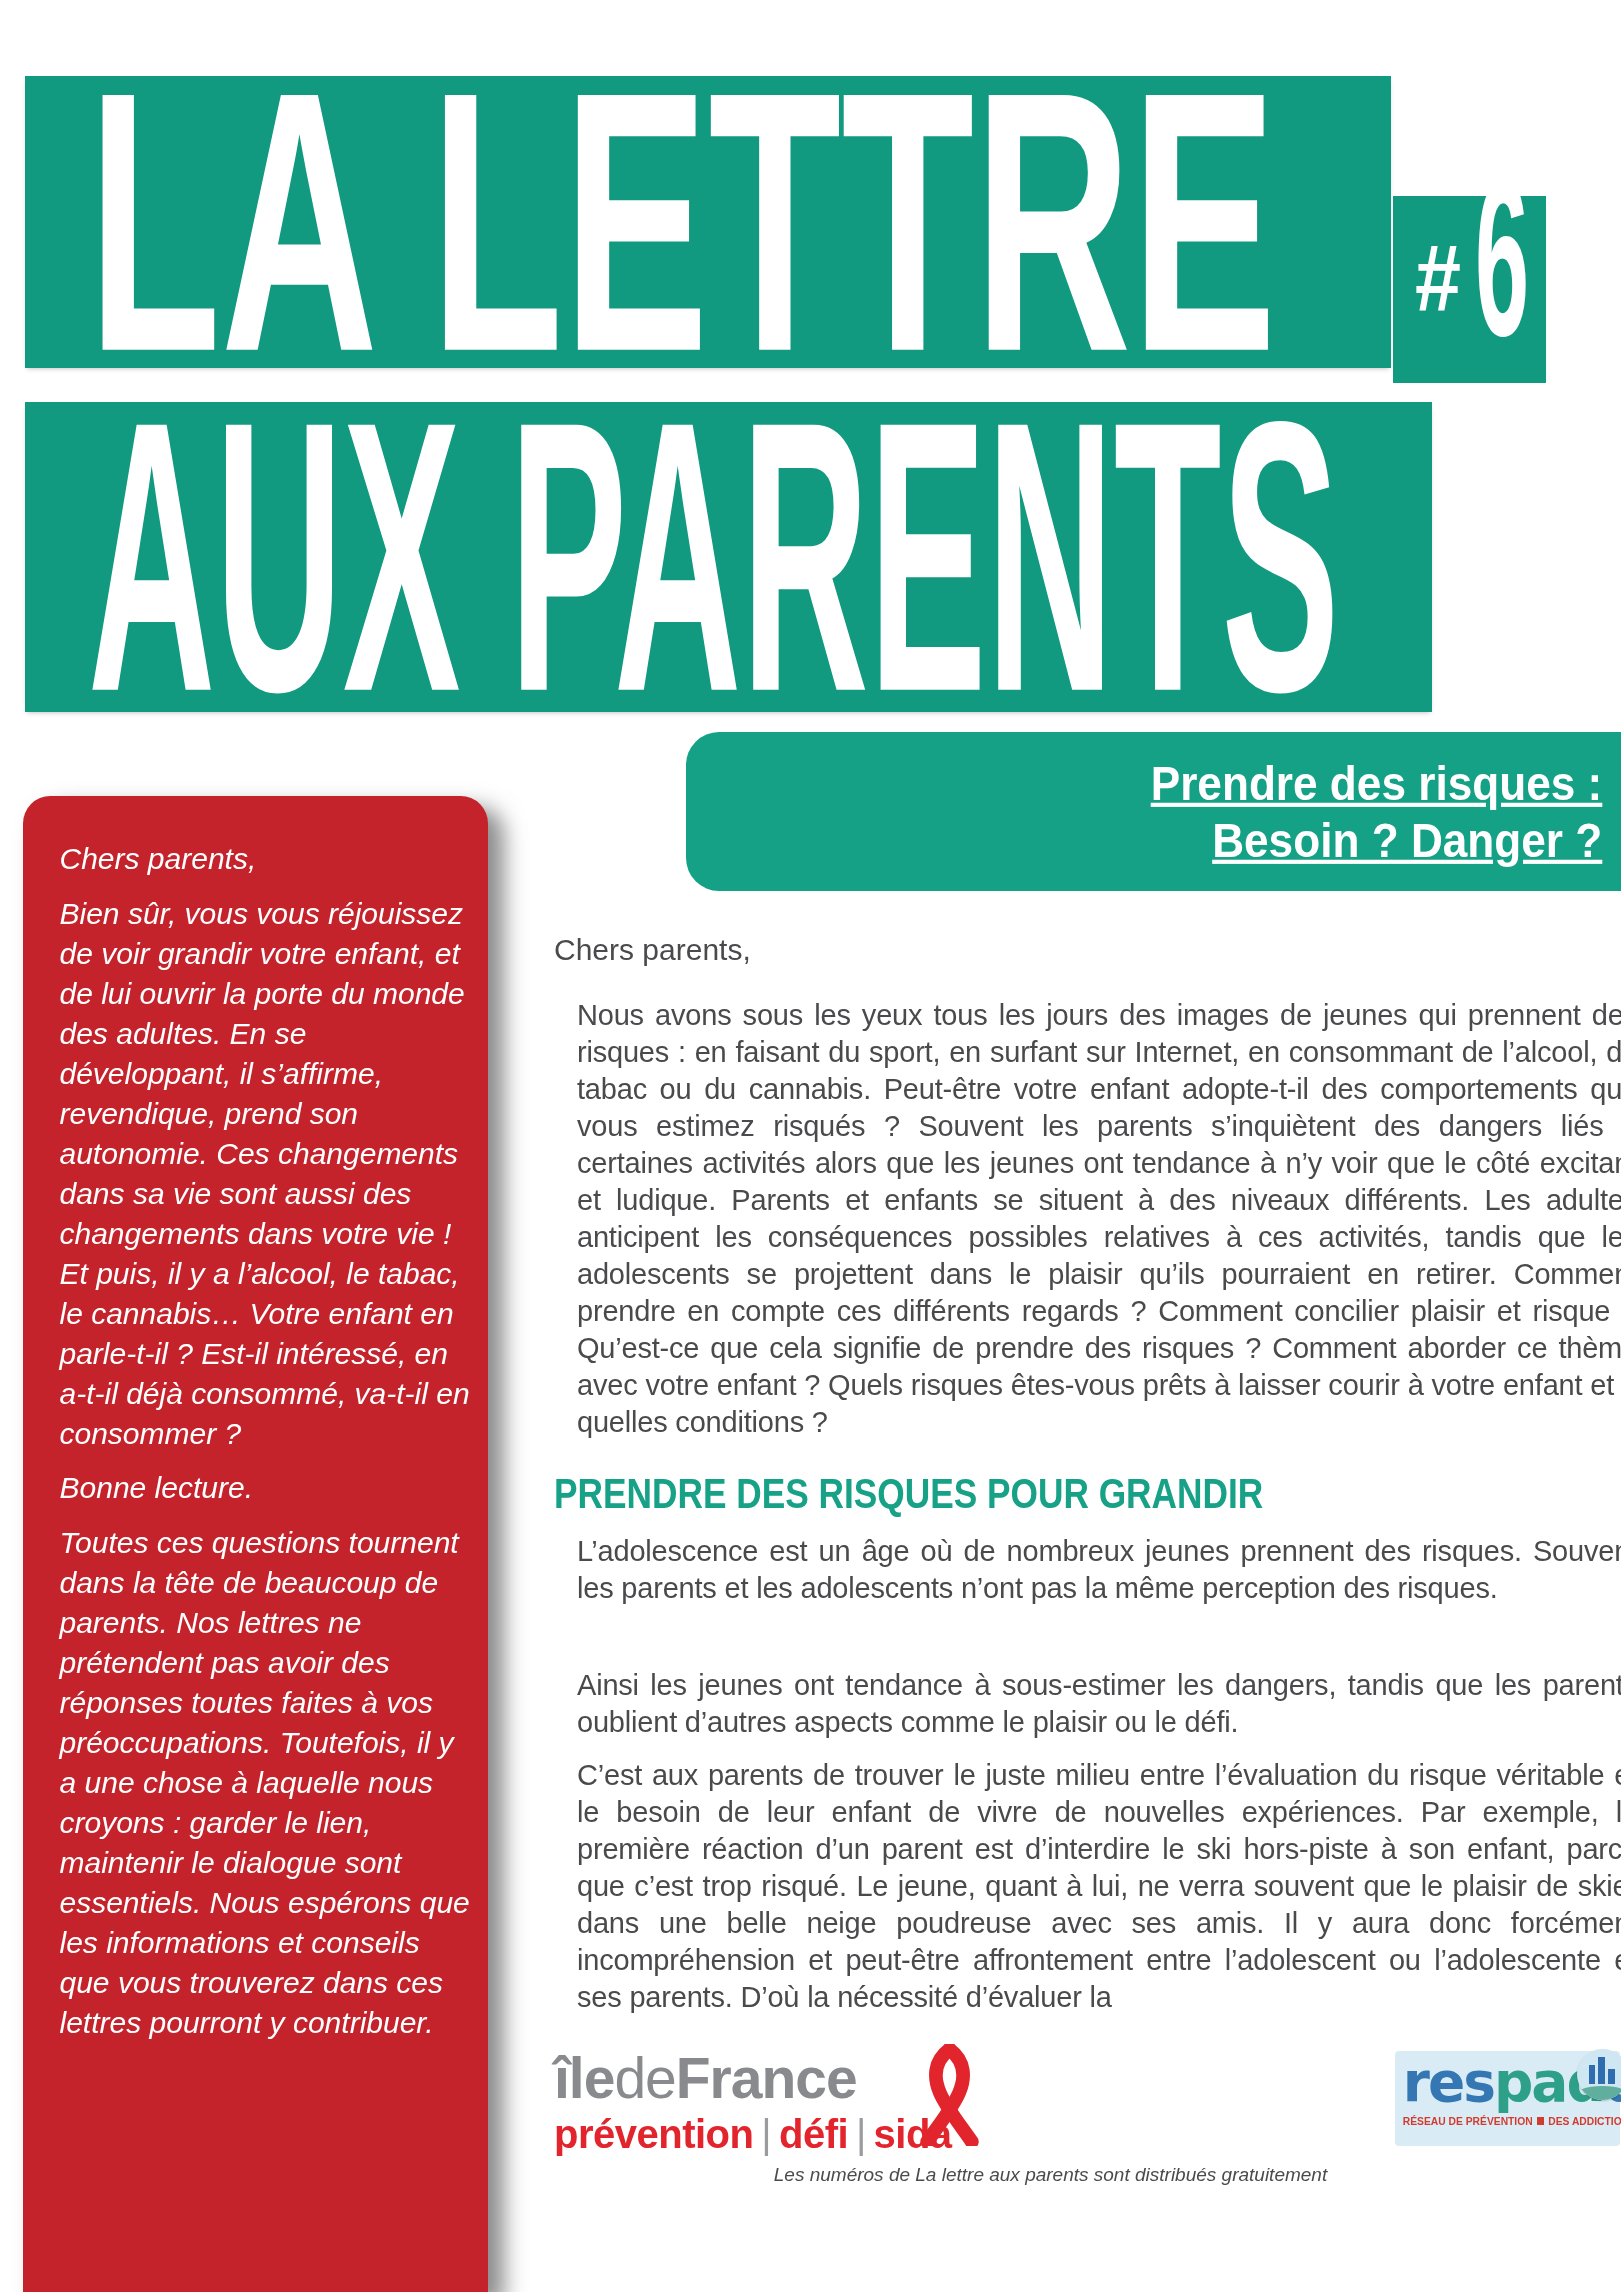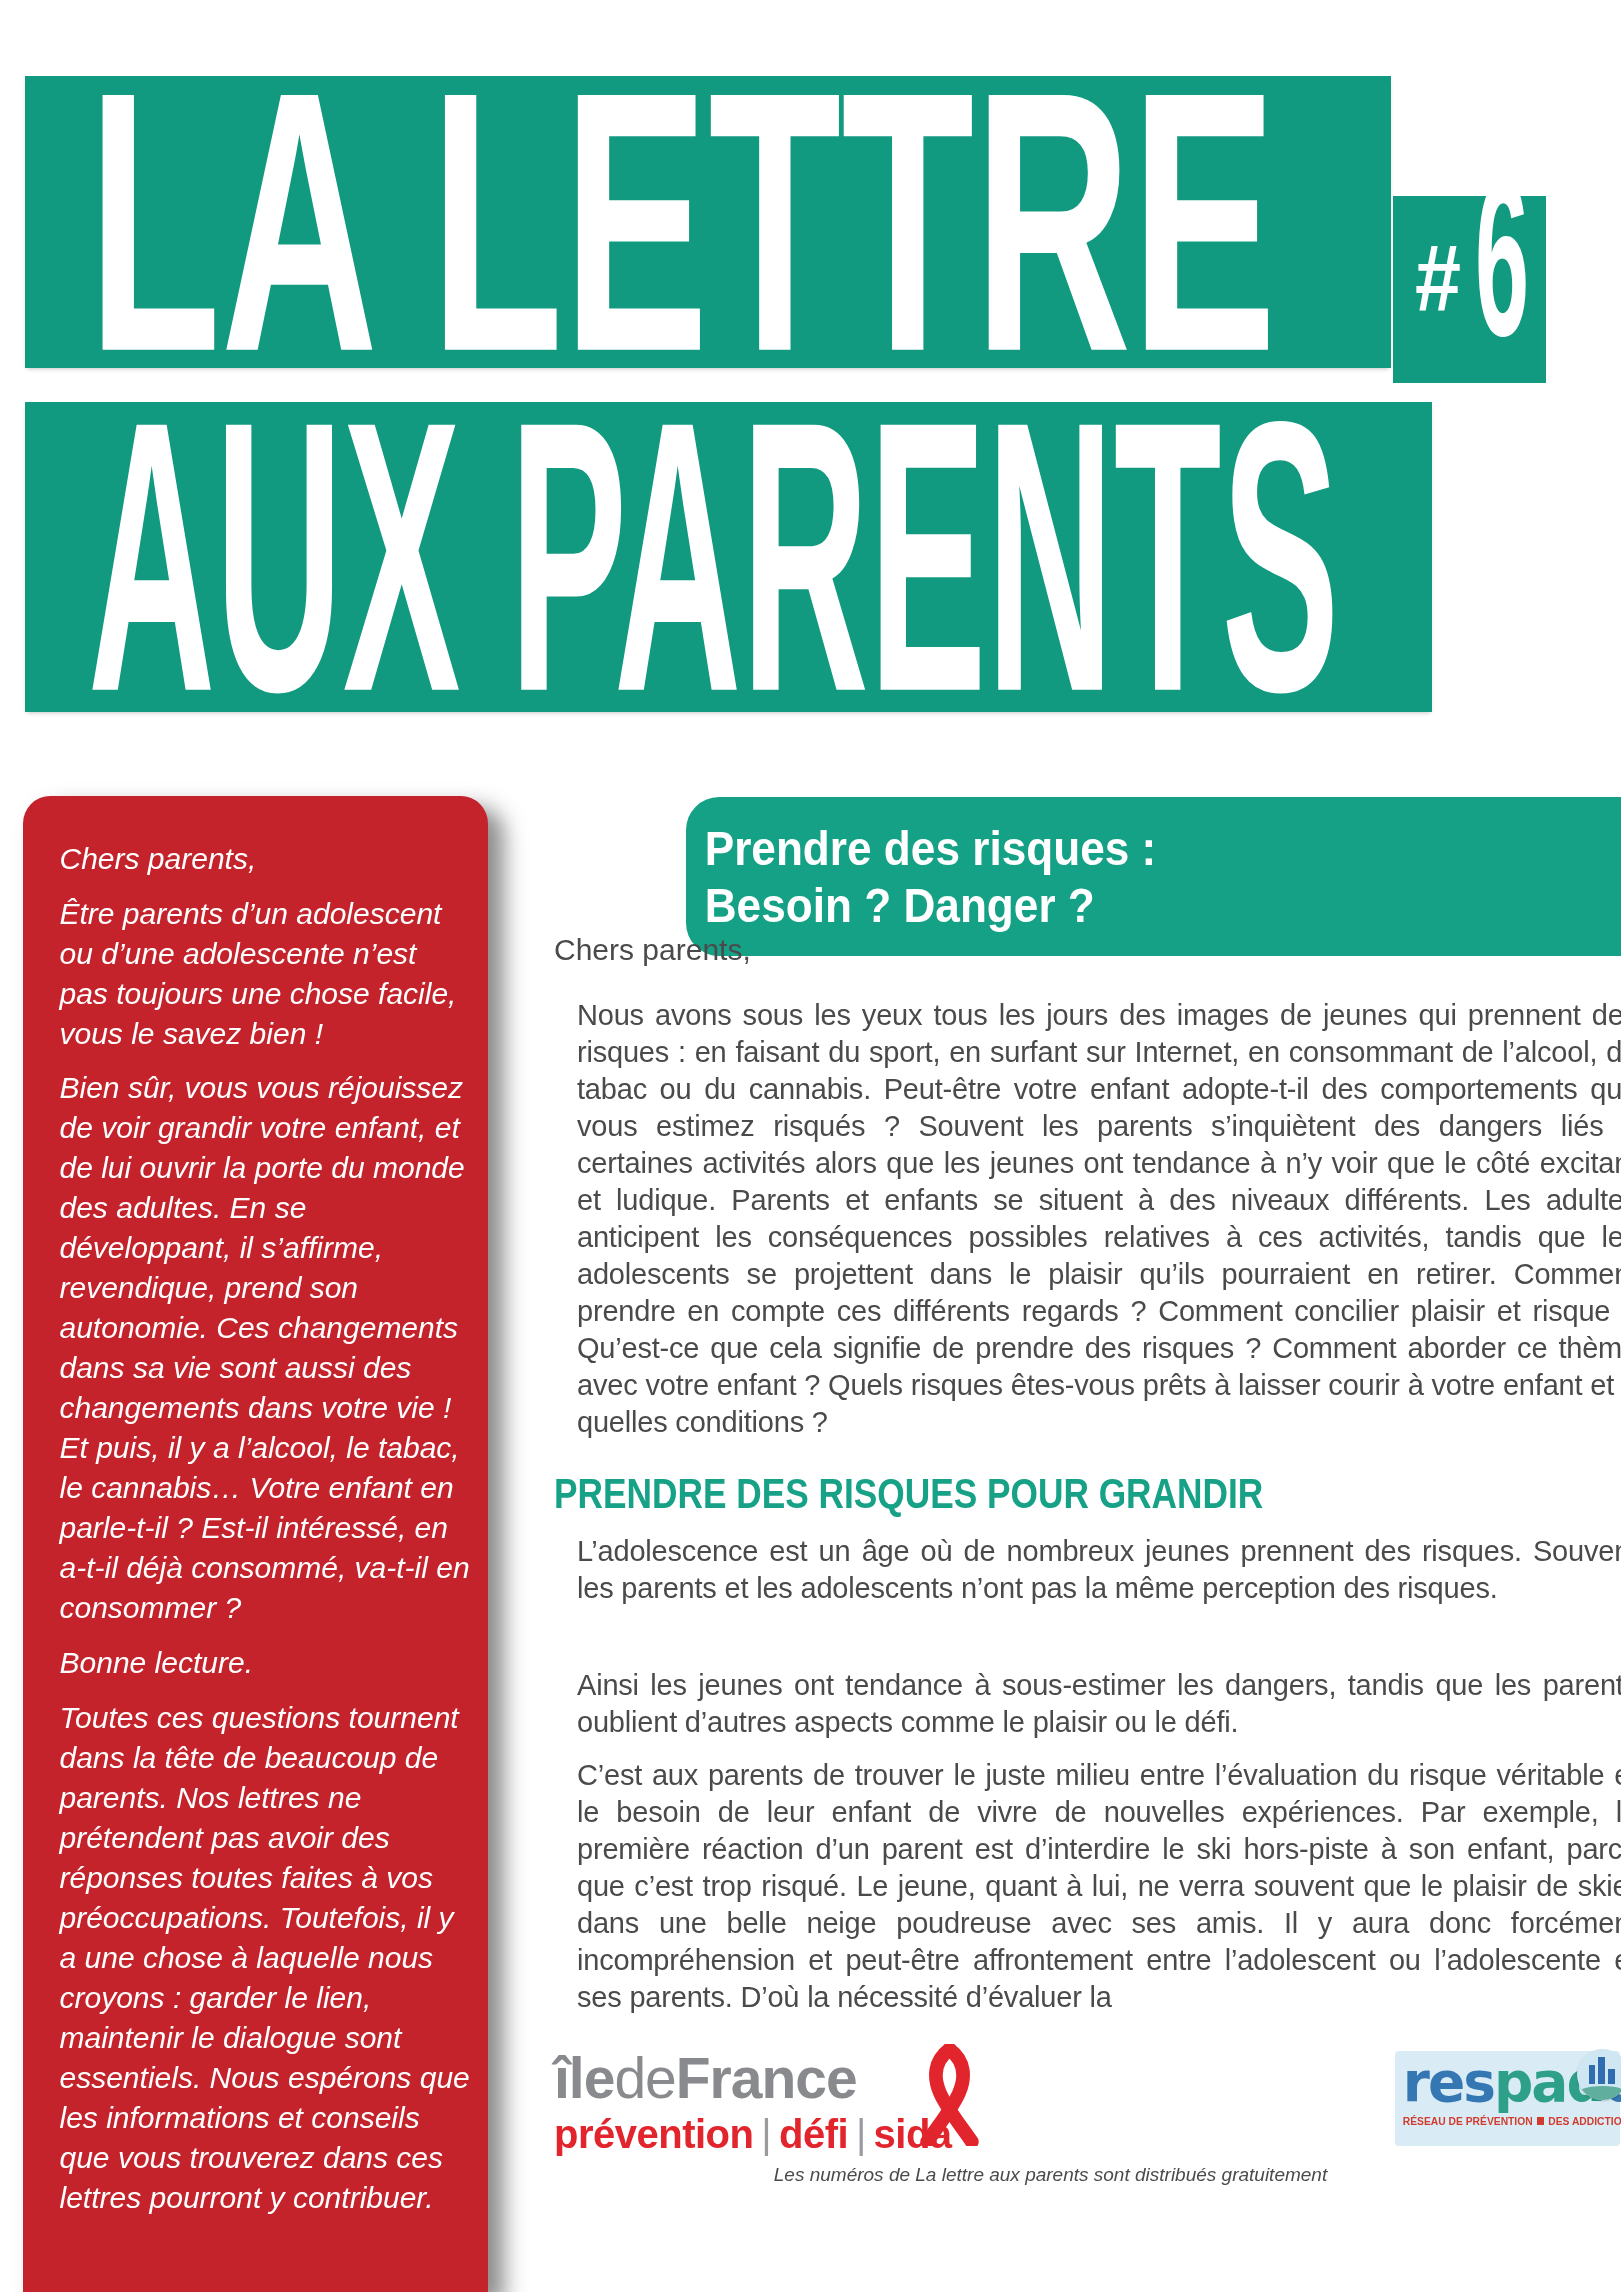--- a/index.html
+++ b/index.html
@@ -13,23 +13,23 @@
   .masthead-text{display:inline-block;color:#ffffff;font-weight:bold;line-height:1;
                  white-space:nowrap;transform-origin:left center;}
   .banner1 .masthead-text{font-size:147px;margin-left:63px;transform:scale(1.48,2.52);}
   .banner2 .masthead-text{font-size:147px;margin-left:63px;transform:scale(1.20,2.62);}
   .issue-badge{position:absolute;left:1393px;top:196px;width:153px;height:187px;background:#129a80;}
   .issue-hash{position:absolute;left:21.6px;bottom:57px;color:#fff;font-weight:bold;font-size:94px;
               line-height:1;display:inline-block;transform:scale(.88,1.0);transform-origin:left bottom;}
   .issue-num{position:absolute;left:82px;bottom:13.7px;color:#fff;font-weight:bold;font-size:157px;
              line-height:1;display:inline-block;transform:scale(.62,1.42);transform-origin:left bottom;}
   
-  .title-box{position:absolute;left:686px;top:797px;width:935px;height:159px;background:#15a186;
+  .title-box{position:absolute;left:686px;top:732px;width:935px;height:159px;background:#15a186;
              border-radius:33px 0 0 33px;display:flex;flex-direction:column;justify-content:center;
-             text-align:left;color:#fff;font-weight:bold;font-size:46px;line-height:57px;}
+             text-align:right;color:#fff;font-weight:bold;font-size:46px;line-height:57px;text-decoration:underline;}
   .title-box span{display:block;transform:scale(.96,1.04);}
   
   .sidebar{position:absolute;left:22.5px;top:796px;width:465px;height:1497px;background:#c4232c;
            border-radius:27.4px 27.4px 0 0;box-shadow:15.7px 11.8px 21.6px rgba(45,45,45,.55);
            box-sizing:border-box;padding:43px 15.7px 0 37px;color:#ffffff;font-style:italic;
            font-size:30px;line-height:40px;}
   .sidebar p{margin:0 0 14.7px 0;}
   
   .main{position:absolute;left:554px;top:0;width:1061px;color:#4a4a4c;}
   .salutation{position:absolute;left:0;top:933px;font-size:30px;}
@@ -91,21 +91,20 @@
     <span class="issue-num">6</span>
   </div>
 
   <div class="title-box">
     <span>Prendre des risques :</span>
     <span>Besoin ? Danger ?</span>
   </div>
 
   <div class="sidebar">
     <p>Chers parents,</p>
-    <p>Être parents d’un adolescent ou d’une adolescente n’est pas toujours une chose facile, vous le savez bien !</p>
     <p>Bien sûr, vous vous réjouissez de voir grandir votre enfant, et de lui ouvrir la porte du monde des adultes. En se développant, il s’affirme, revendique, prend son autonomie. Ces changements dans sa vie sont aussi des changements dans votre vie ! Et puis, il y a l’alcool, le tabac, le cannabis… Votre enfant en parle-t-il ? Est-il intéressé, en a-t-il déjà consommé, va-t-il en consommer ?</p>
     <p>Bonne lecture.</p>
     <p>Toutes ces questions tournent dans la tête de beaucoup de parents. Nos lettres ne prétendent pas avoir des réponses toutes faites à vos préoccupations. Toutefois, il y a une chose à laquelle nous croyons : garder le lien, maintenir le dialogue sont essentiels. Nous espérons que les informations et conseils que vous trouverez dans ces lettres pourront y contribuer.</p>
   </div>
 
   <div class="main">
     <div class="salutation">Chers parents,</div>
     <p class="para p-intro">Nous avons sous les yeux tous les jours des images de jeunes qui prennent des risques : en faisant du sport, en surfant sur Internet, en consommant de l’alcool, du tabac ou du cannabis. Peut-être votre enfant adopte-t-il des comportements que vous estimez risqués ? Souvent les parents s’inquiètent des dangers liés à certaines activités alors que les jeunes ont tendance à n’y voir que le côté excitant et ludique. Parents et enfants se situent à des niveaux différents. Les adultes anticipent les conséquences possibles relatives à ces activités, tandis que les adolescents se projettent dans le plaisir qu’ils pourraient en retirer. Comment prendre en compte ces différents regards ? Comment concilier plaisir et risque ? Qu’est-ce que cela signifie de prendre des risques ? Comment aborder ce thème avec votre enfant ? Quels risques êtes-vous prêts à laisser courir à votre enfant et à quelles conditions ?</p>
     <div class="section-heading">
       <span>PRENDRE DES RISQUES POUR GRANDIR</span>

